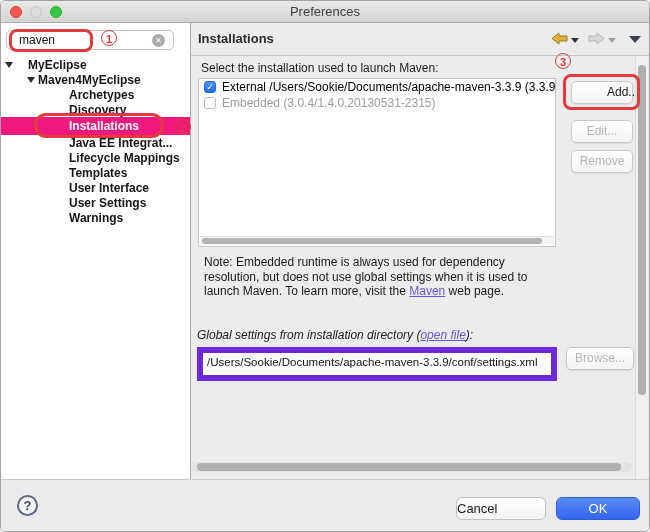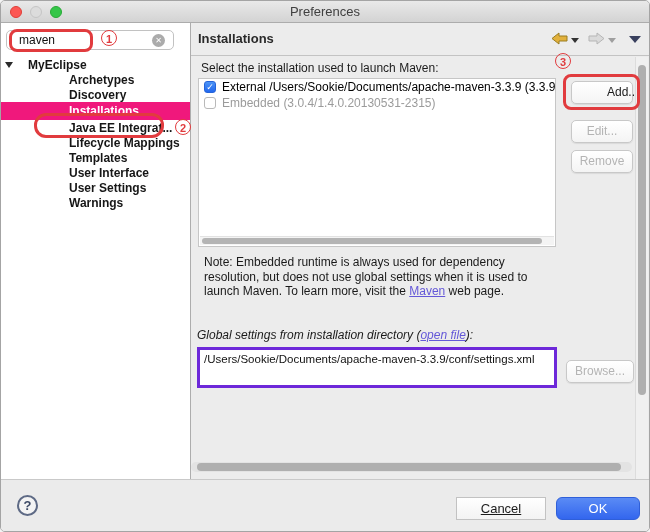--- a/index.html
+++ b/index.html
@@ -67,42 +67,42 @@
     font-size:12px;color:#1a1a1a;text-align:center;line-height:21px;
     box-shadow:0 1px 1px rgba(0,0,0,0.08);}
   .mac-btn.disabled{color:#B4B4B4;}
   .btn-add{left:380px;top:58px;padding-left:35px;}
   .btn-edit{left:380px;top:97px;}
   .btn-remove{left:380px;top:127px;}
   .note{position:absolute;left:13px;top:232px;width:356px;
     font-size:12px;line-height:14.5px;color:#1a1a1a;}
   .link{color:var(--link-purple,#6458D8);text-decoration:underline;cursor:pointer;}
   .global-label{position:absolute;left:6px;top:305px;font-size:12px;color:#1a1a1a;font-style:italic;}
-  .path-field{position:absolute;left:6px;top:324px;width:360px;height:41px;
-    background:#fff;border:3px solid #6d28d9;}
+  .path-field{position:absolute;left:6px;top:324px;width:360px;height:34px;
+    background:#fff;border:6px solid #6d28d9;}
   .path-field input{position:absolute;left:4px;top:3px;width:352px;border:none;outline:none;
     font-size:11.5px;color:#111;background:transparent;padding:0;}
-  .btn-browse{left:375px;top:324px;width:68px;margin-top:13px;}
+  .btn-browse{left:375px;top:324px;width:68px;}
   .panel-hscroll{position:absolute;left:0px;top:439px;width:441px;height:10px;
     background:#E3E3E3;border-radius:5px;}
   .panel-hscroll .thumb{position:absolute;left:6px;top:1px;width:424px;height:8px;
     border-radius:4px;background:#AFAFAF;}
   .panel-vscroll{position:absolute;left:444px;top:34px;width:13px;height:424px;
     background:#F0F0F0;border-left:1px solid #DCDCDC;}
   .panel-vscroll .thumb{position:absolute;left:2px;top:8px;width:8px;height:330px;
     border-radius:4px;background:#AFAFAF;}
   
   .footer{position:absolute;left:0;bottom:0;width:100%;height:52px;
     background:#EBEBEB;border-top:1px solid #C9C9C9;}
   .help-btn{position:absolute;left:16px;top:15px;width:21px;height:21px;border-radius:50%;
     border:2px solid #5E6A85;color:#3D4A66;font-size:13px;font-weight:bold;
     line-height:18px;text-align:center;background:#F4F4F4;}
-  .btn-cancel{position:absolute;left:455px;top:17px;width:90px;height:23px;border-radius:0;
+  .btn-cancel{position:absolute;left:455px;top:17px;width:90px;height:23px;border-radius:6px;
     background:linear-gradient(#FFFFFF,#F3F3F3);border:1px solid #C2C2C2;
-    font-size:13px;color:#1a1a1a;text-align:center;line-height:21px;text-decoration:underline;}
+    font-size:13px;color:#1a1a1a;text-align:left;line-height:21px;}
   .btn-ok{position:absolute;left:555px;top:17px;width:84px;height:23px;border-radius:6px;
     background:linear-gradient(#5A8BF5,var(--ok-blue,#3366EE));border:1px solid #2F5FD9;
     font-size:13px;color:#fff;text-align:center;line-height:21px;}
   
   .ann-rect{position:absolute;border:3px solid var(--annotation-red,#E13B3E);
     border-radius:8px;z-index:40;pointer-events:none;}
   .ann-rect.r2{border-radius:12px;}
   .ann-circle{position:absolute;width:16px;height:16px;border:1.5px solid var(--annotation-red,#E13B3E);
     border-radius:50%;color:var(--annotation-red,#E13B3E);font-size:11px;font-weight:bold;
     line-height:16px;text-align:center;z-index:41;pointer-events:none;background:transparent;}
@@ -123,20 +123,24 @@
 
   <div class="sidebar">
     <div class="search-field">
       <input value="maven" style="">
       <span class="clear-btn">✕</span>
     </div>
     <div class="tree">
       <div class="tree-row lvl0">
         <span class="tri"></span>
         <span class="tree-label">MyEclipse</span>
+      </div>
+      <div class="tree-row lvl1">
+        <span class="tri"></span>
+        <span class="tree-label">Maven4MyEclipse</span>
       </div>
       <div class="tree-row lvl2">
         <span class="tree-label">Archetypes</span>
       </div>
       <div class="tree-row lvl2">
         <span class="tree-label">Discovery</span>
       </div>
       <div class="tree-row lvl2 sel">
         <span class="tree-label">Installations</span>
       </div>

